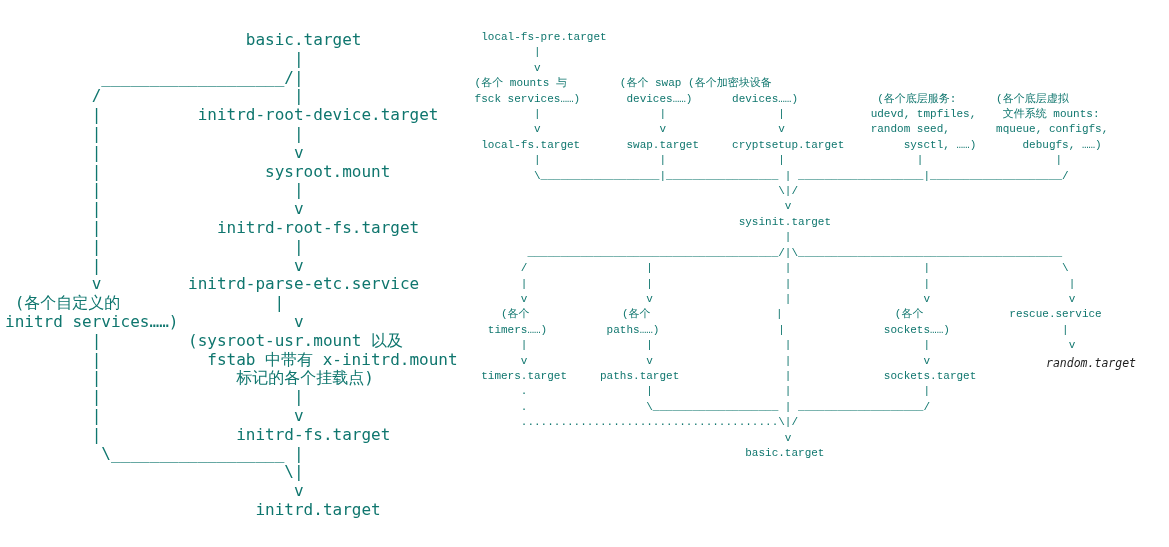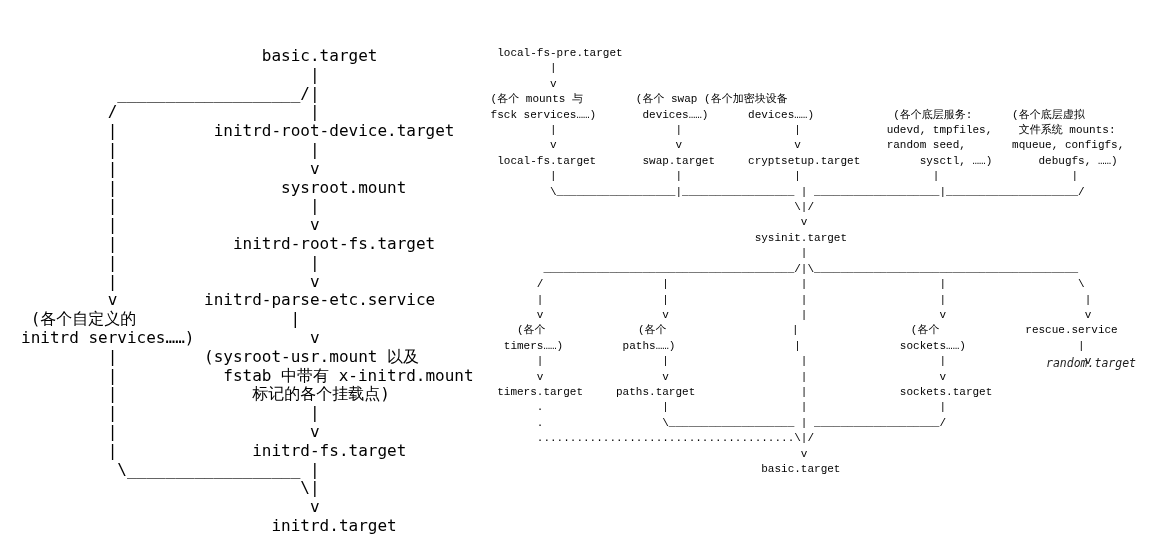--- a/index.html
+++ b/index.html
@@ -4,24 +4,24 @@
 <style>
   html,body { margin:0; padding:0; }
   .stage {
     position:relative;
     width:1169px; height:547px;
     background:#ffffff;
     overflow:hidden;
   }
   .diagram {
     position:absolute;
-    margin:16px;
+    margin:0;
     white-space:pre;
     font-family:"DejaVu Sans Mono","Liberation Mono",monospace;
-    color:#000000;
+    color:#0f766e;
     background:transparent;
   }
   .diagram-left {
     left:5px; top:31px;
     font-size:16px; line-height:18.8px;
   }
   .diagram-right {
     left:468px; top:30px;
     font-size:11px; line-height:15.4px;font-family:Liberation Mono, monospace;
   }

